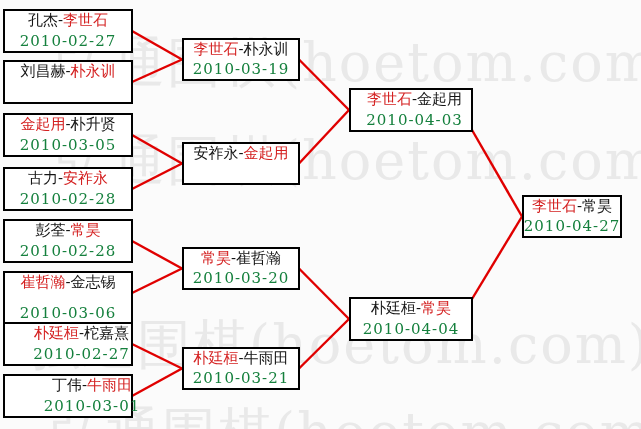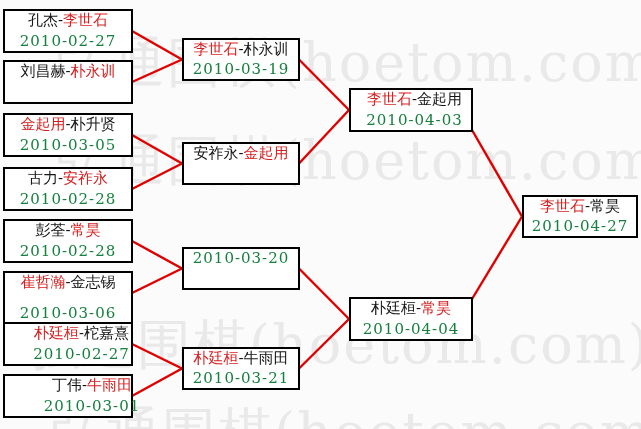--- a/index.html
+++ b/index.html
@@ -82,32 +82,33 @@
     <div class="match-date">2010-03-01</div>
   </div>
       <div class="match-box" style="left: 182px; top: 38px; width: 118px; height: 43px;">
     <div class="match-line1"><span class="winner">李世石</span><span>-</span><span>朴永训</span></div>
     <div class="match-date">2010-03-19</div>
   </div>
       <div class="match-box" style="left: 182px; top: 142px; width: 118px; height: 43px;">
     <div class="match-line1"><span>安祚永</span><span>-</span><span class="winner">金起用</span></div>
   </div>
       <div class="match-box" style="left: 182px; top: 247px; width: 118px; height: 43px;">
+    <div class="match-line1"><span class="winner">常昊</span><span>-</span><span>崔哲瀚</span></div>
     <div class="match-date">2010-03-20</div>
   </div>
       <div class="match-box" style="left: 182px; top: 347px; width: 118px; height: 43px;">
     <div class="match-line1"><span class="winner">朴廷桓</span><span>-</span><span>牛雨田</span></div>
     <div class="match-date">2010-03-21</div>
   </div>
       <div class="match-box" style="left: 349px; top: 88px; width: 124px; height: 44px; padding-left: 7px;">
     <div class="match-line1"><span class="winner">李世石</span><span>-</span><span>金起用</span></div>
     <div class="match-date">2010-04-03</div>
   </div>
       <div class="match-box" style="left: 349px; top: 297px; width: 124px; height: 44px;">
     <div class="match-line1"><span>朴廷桓</span><span>-</span><span class="winner">常昊</span></div>
     <div class="match-date">2010-04-04</div>
   </div>
-      <div class="match-box" style="left: 522px; top: 195px; width: 116px; height: 43px;">
+      <div class="match-box" style="left: 522px; top: 195px; width: 100px; height: 43px;">
     <div class="match-line1"><span class="winner">李世石</span><span>-</span><span>常昊</span></div>
     <div class="match-date">2010-04-27</div>
   </div>
     </div>
 </div>
 
 </body></html>

